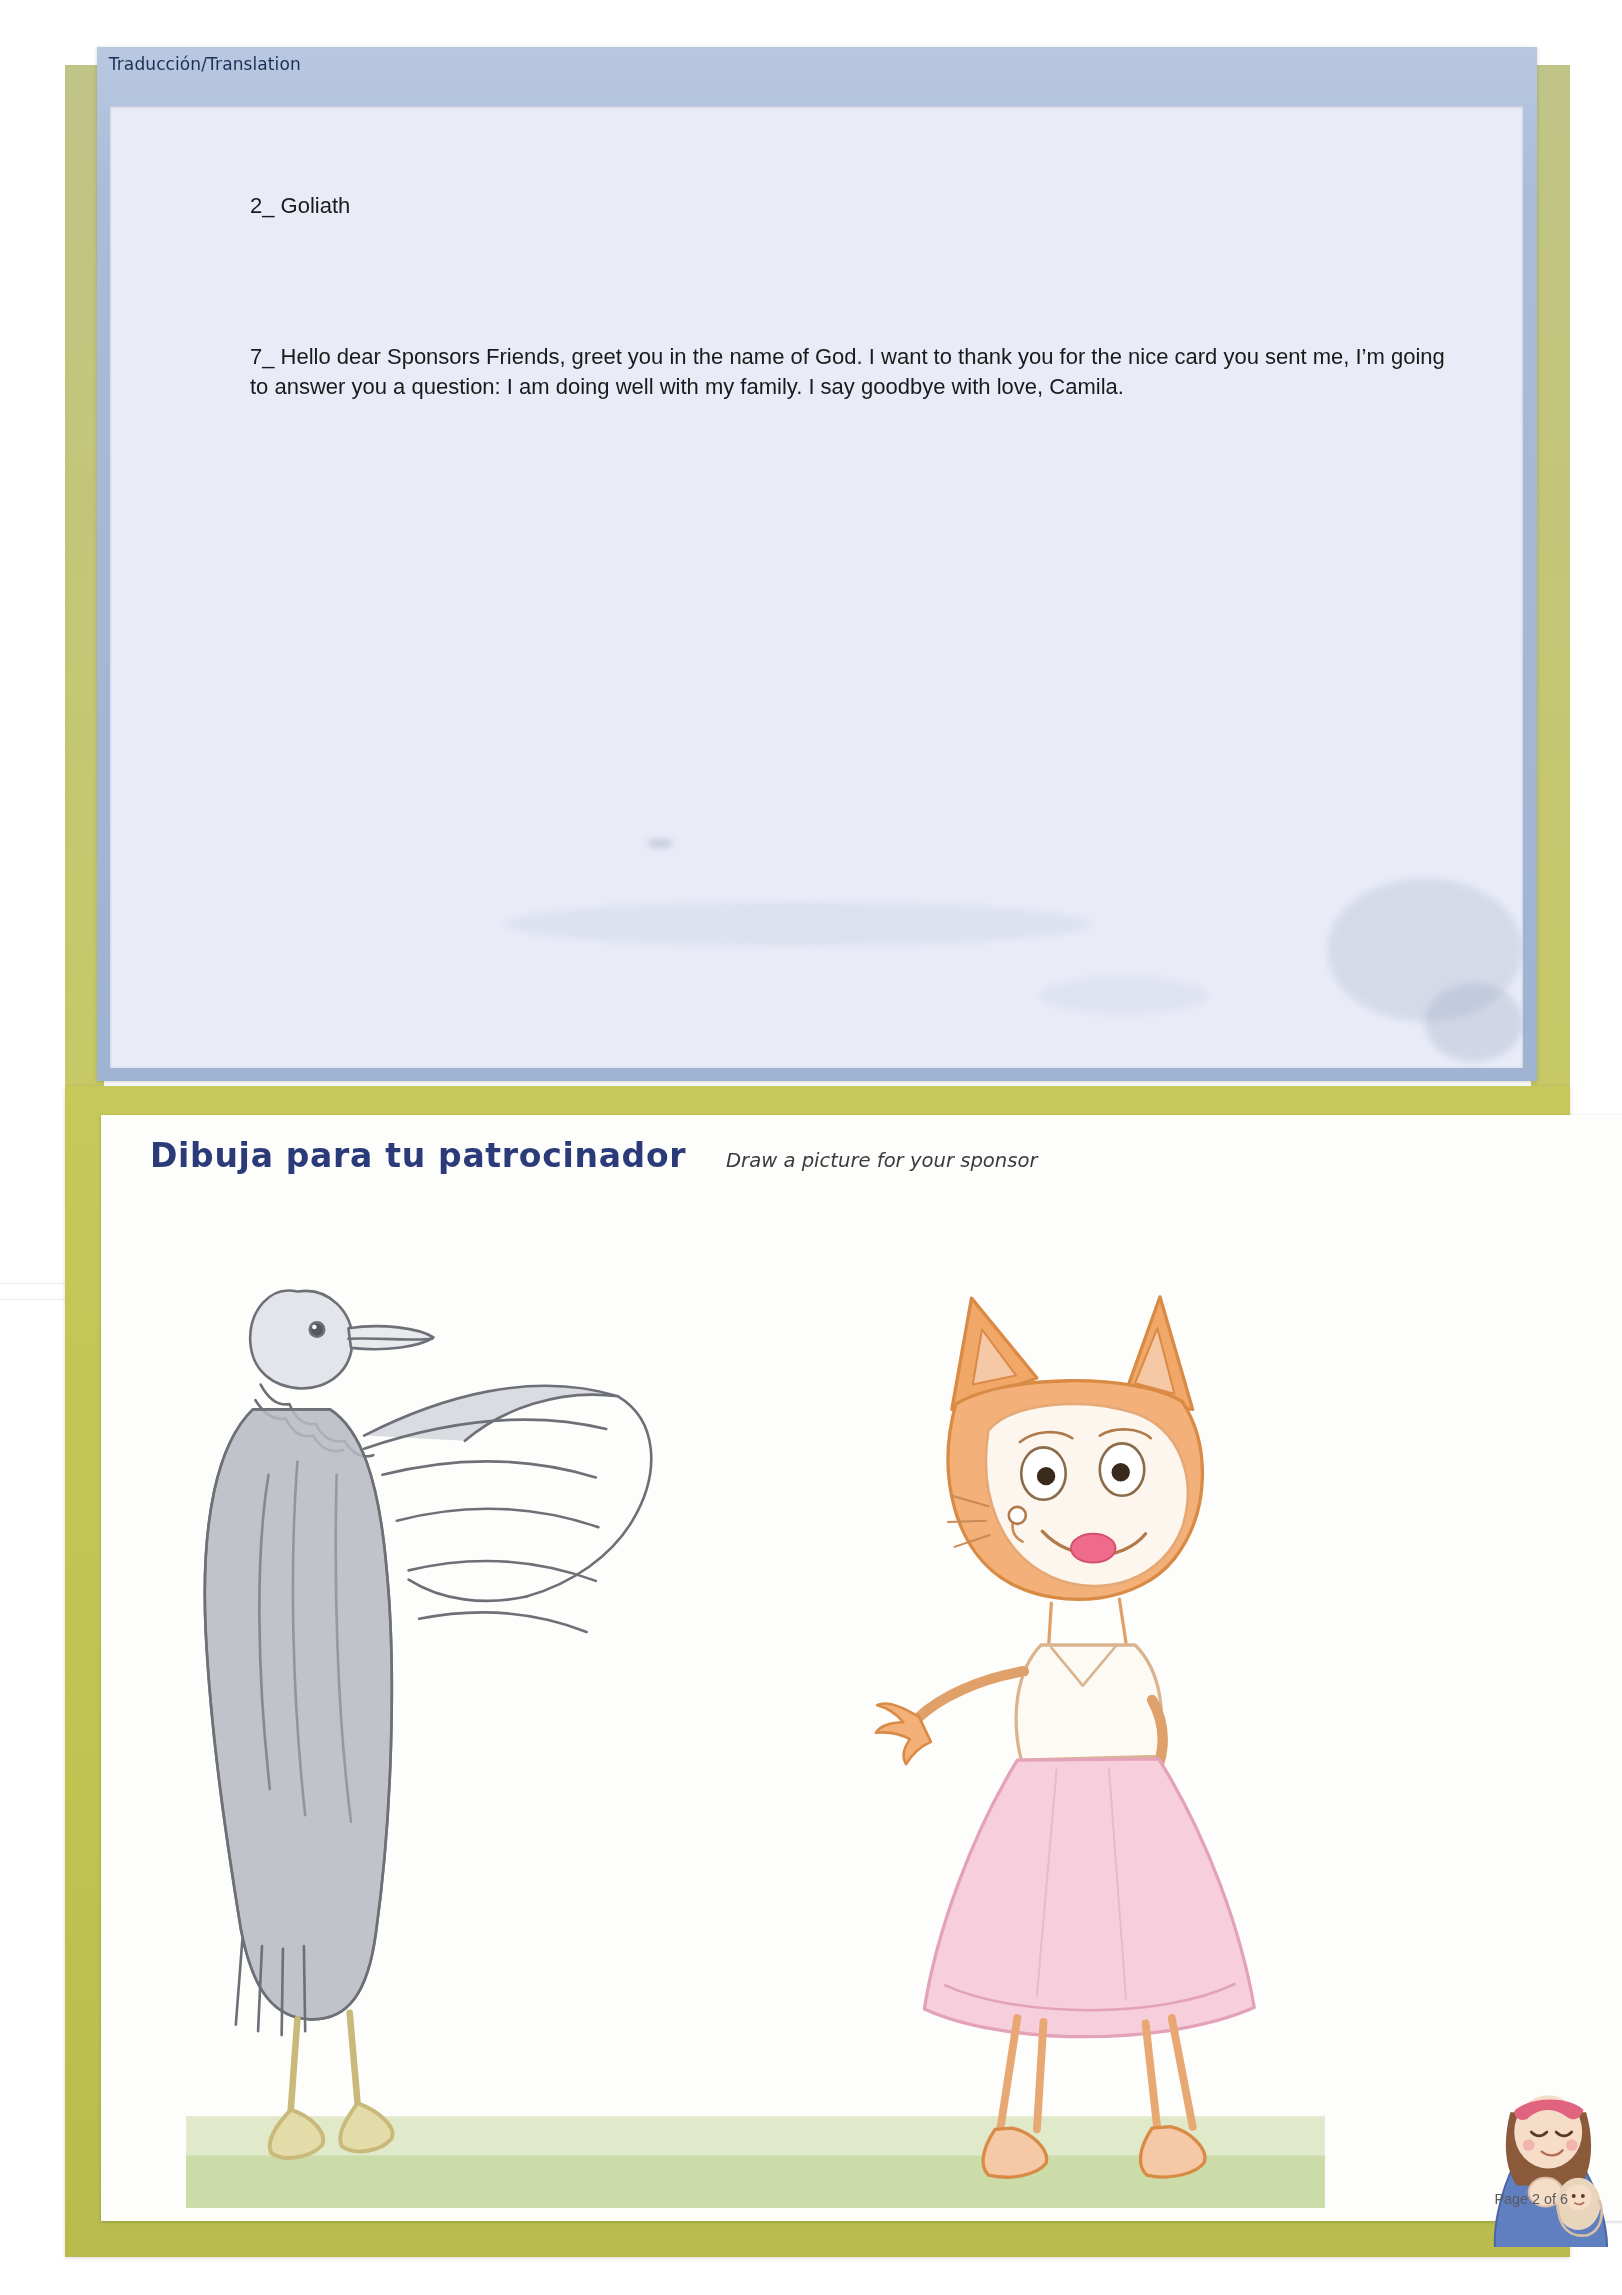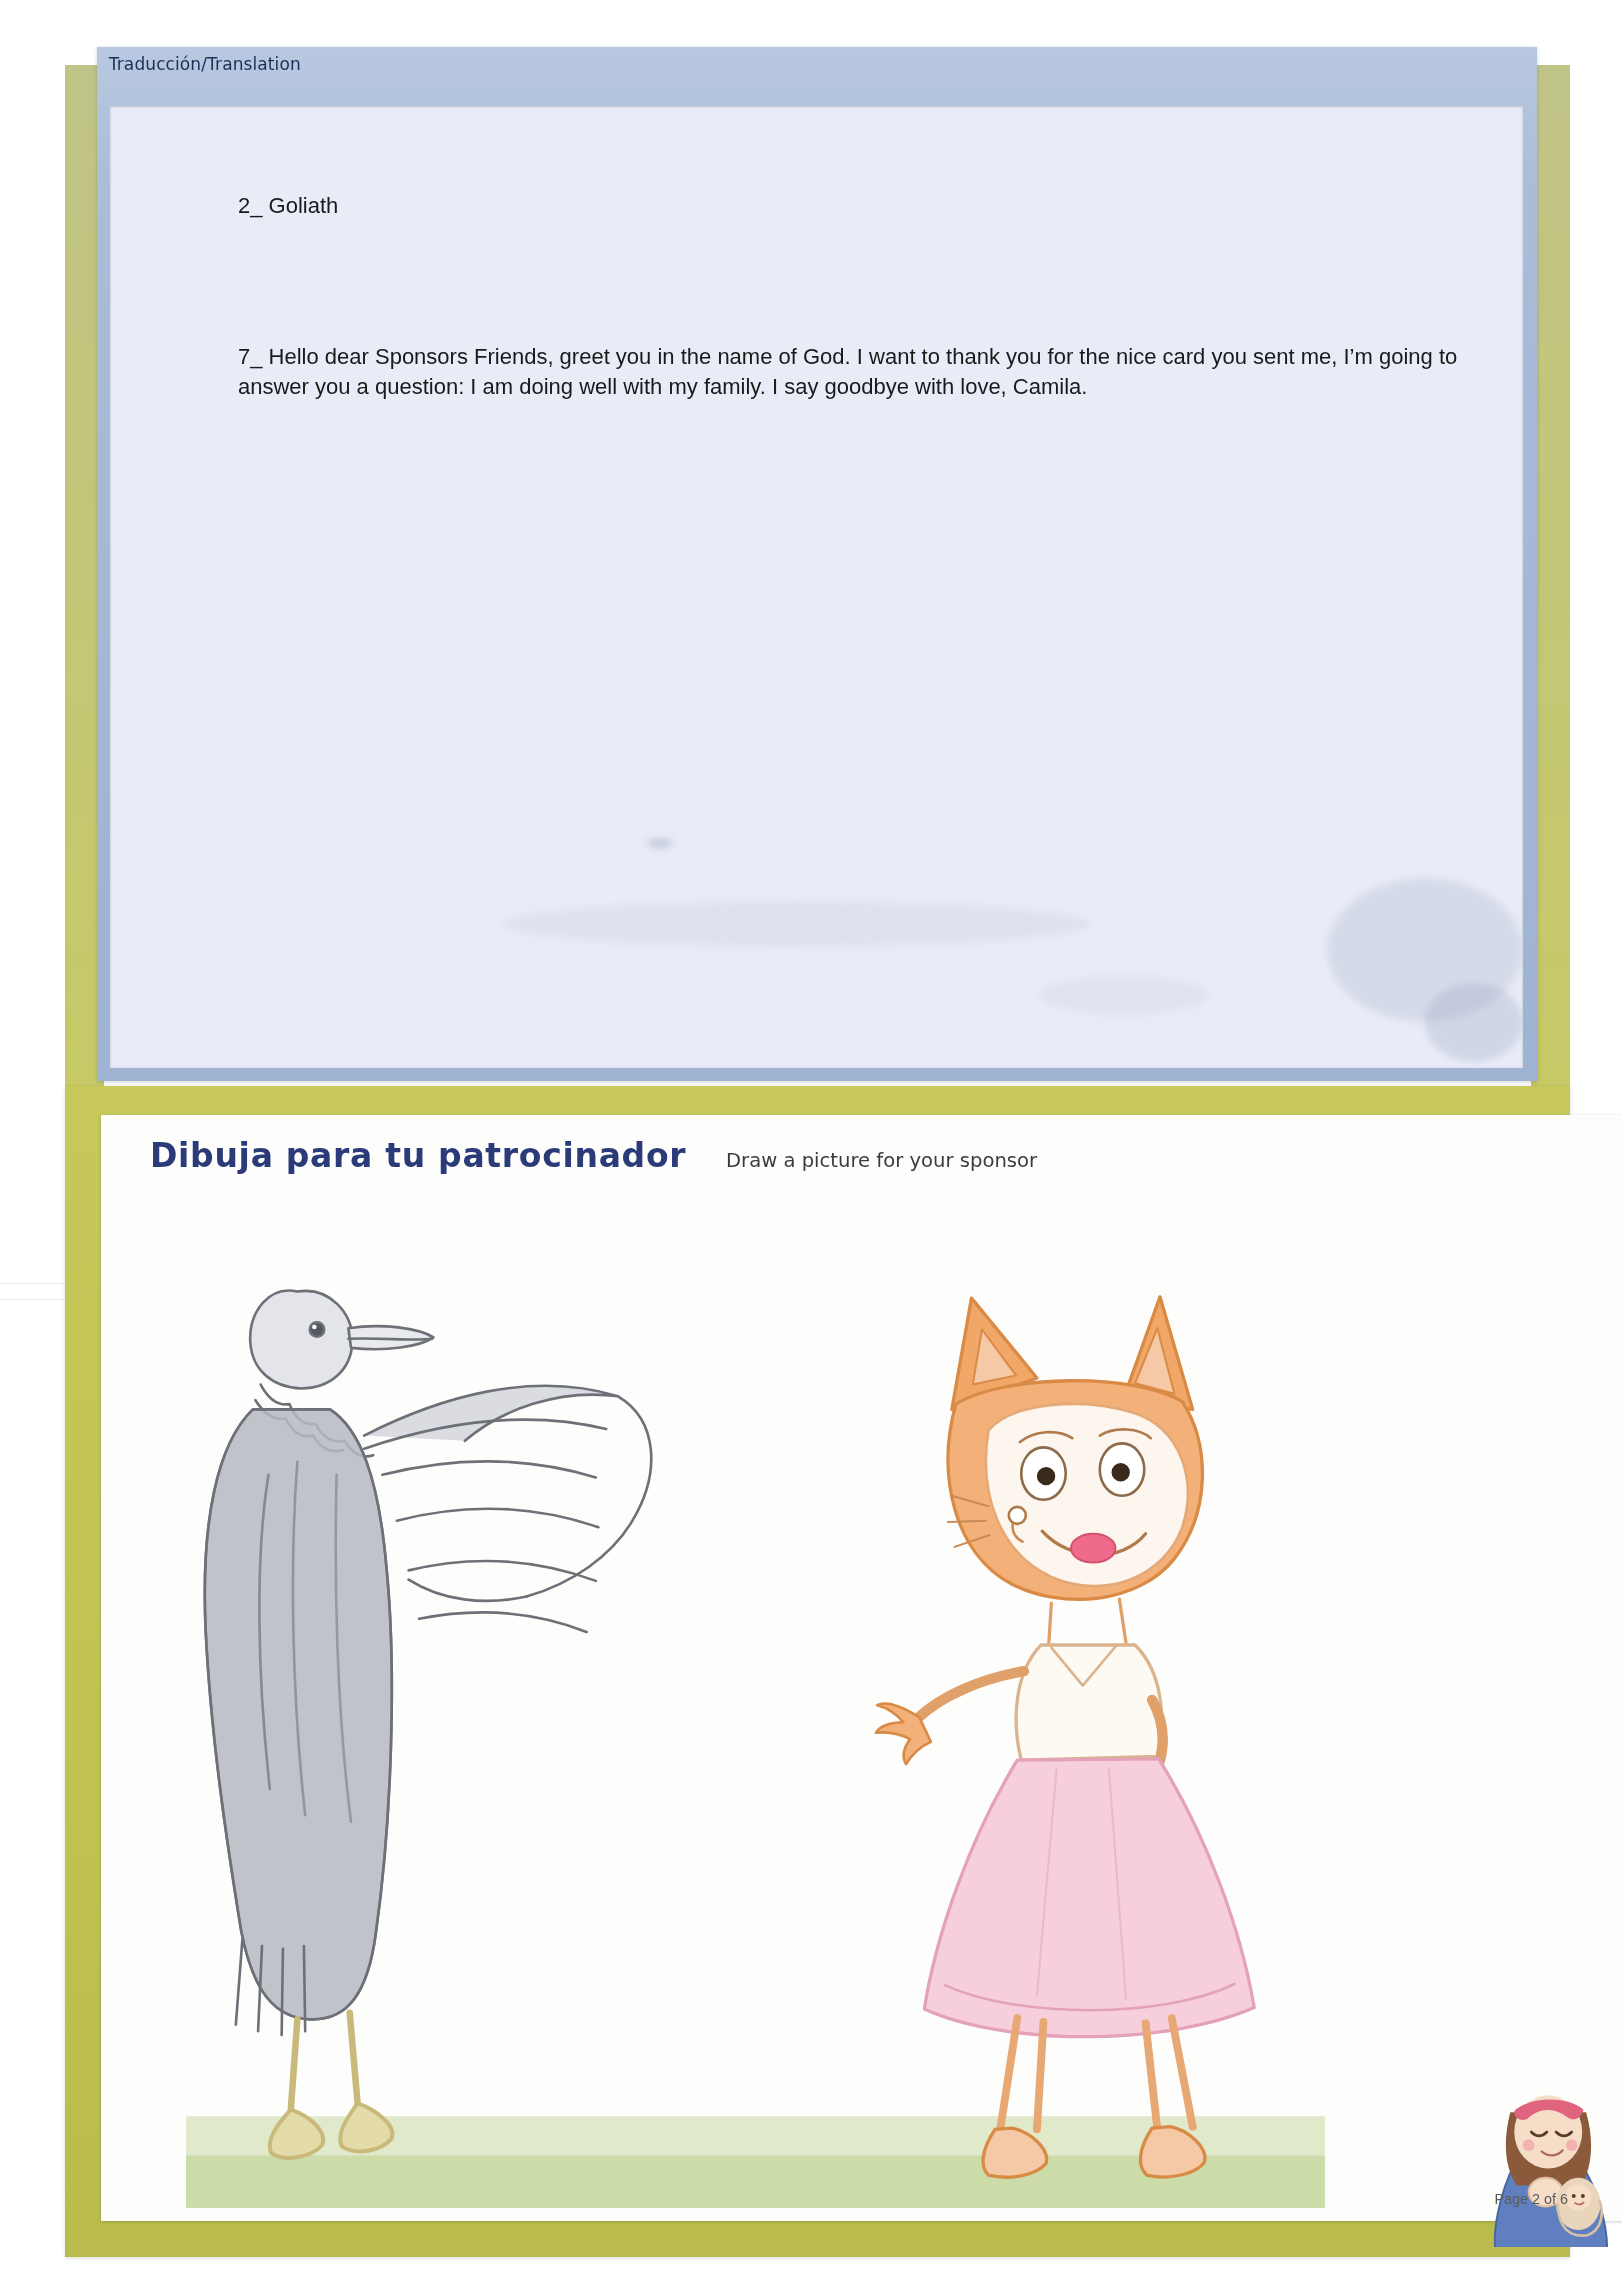--- a/index.html
+++ b/index.html
@@ -79,21 +79,21 @@
   .tr-lines {
     position: absolute;
     left: 124px;
     top: 85px;
     width: 1224px;
     color: #1a1a1a;
     font-size: 22px;
     line-height: 30px;
     font-family: "Liberation Sans", sans-serif;
   }
-  .tr-line { margin: 0 0 0 4px; }
+  .tr-line { margin: 0 0 0 16px; }
   .gap-sm { height: 35px; }
   .gap-md { height: 86px; }
   .gap-lg { height: 98px; }
 
   
   .draw-panel {
     position: absolute;
     left: 65px;
     top: 1086px;
     width: 1505px;
@@ -137,20 +137,21 @@
     font-family: "DejaVu Sans", sans-serif;
     letter-spacing: 0.7px;
   }
   .draw-title-en {
     position: absolute;
     left: 625px;
     top: 34px;
     font-size: 19.6px;
     color: #3c3c3c;
     font-family: "DejaVu Sans", sans-serif;
+    font-style: italic;
   }
 
   .draw-canvas {
     position: absolute;
     left: 0;
     top: 98px;
     width: 1309px;
     height: 1008px;
     overflow: hidden;
   }

